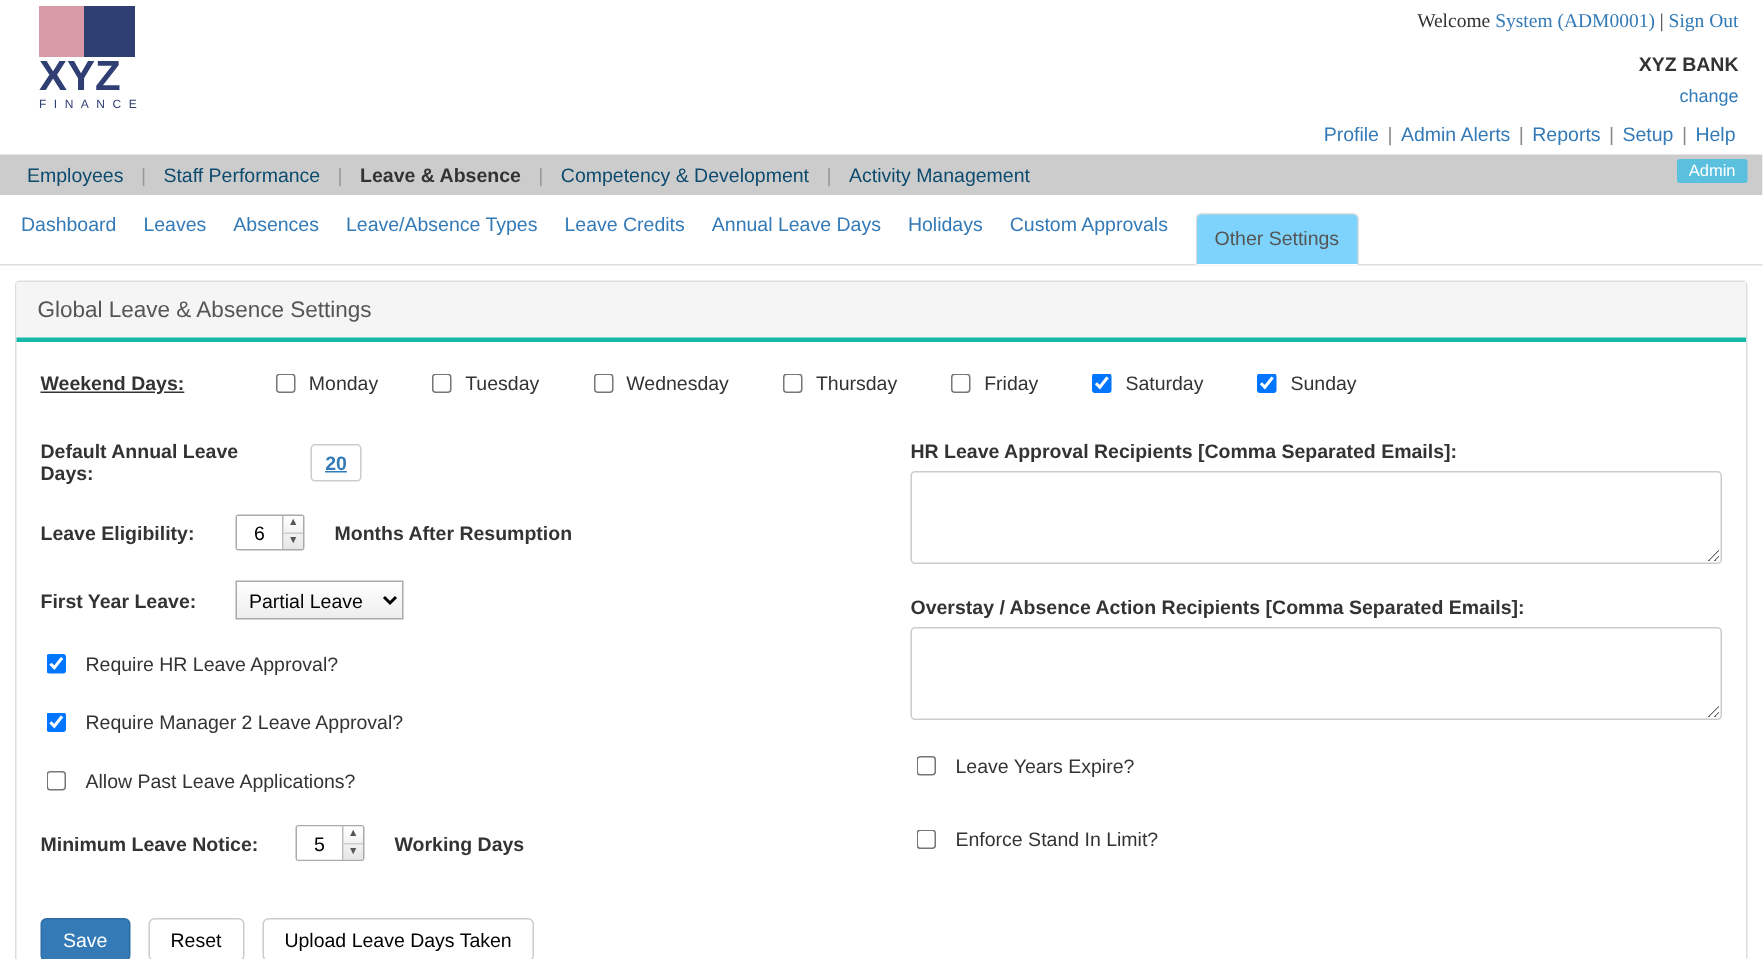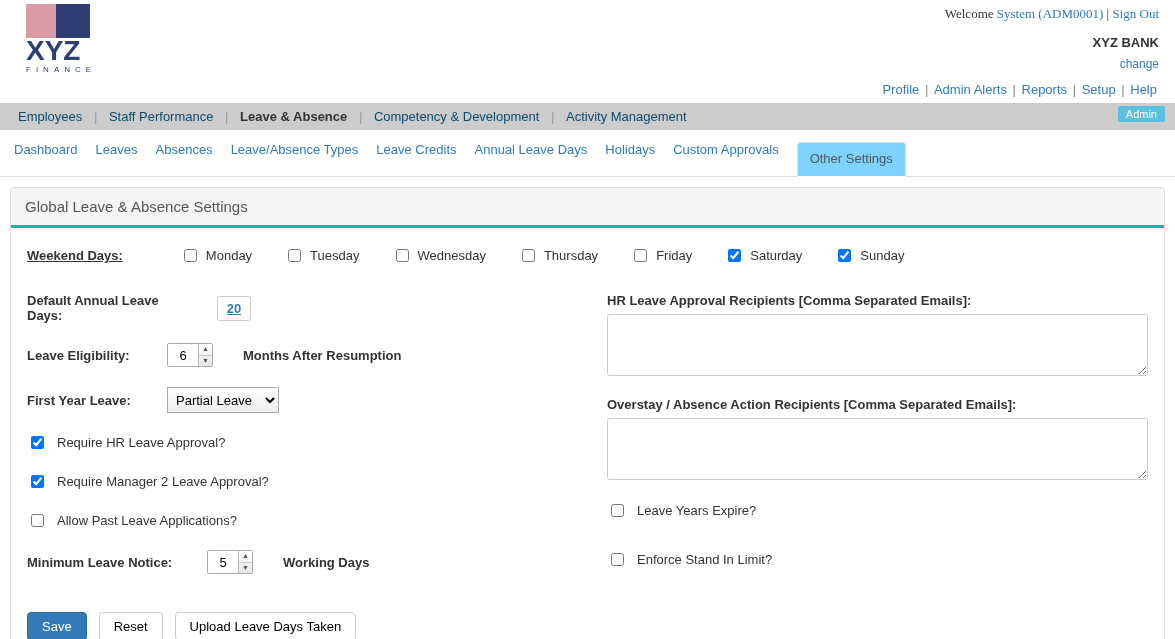--- a/index.html
+++ b/index.html
@@ -117,21 +117,21 @@
     display: flex;
     gap: 40px;
   }
   .col-left { width: 540px; }
   .col-right { flex: 1; }
 
   .frow {
     display: flex;
     align-items: center;
     margin-bottom: 20px;
-    gap: 30px;
+    gap: 20px;
   }
   .flabel { font-weight: bold; width: 160px; }
   .flabel.auto { width: auto; }
 
   .num-display {
     display: inline-block;
     border: 1px solid #ccc;
     border-radius: 3px;
     width: 34px;
     text-align: center;

